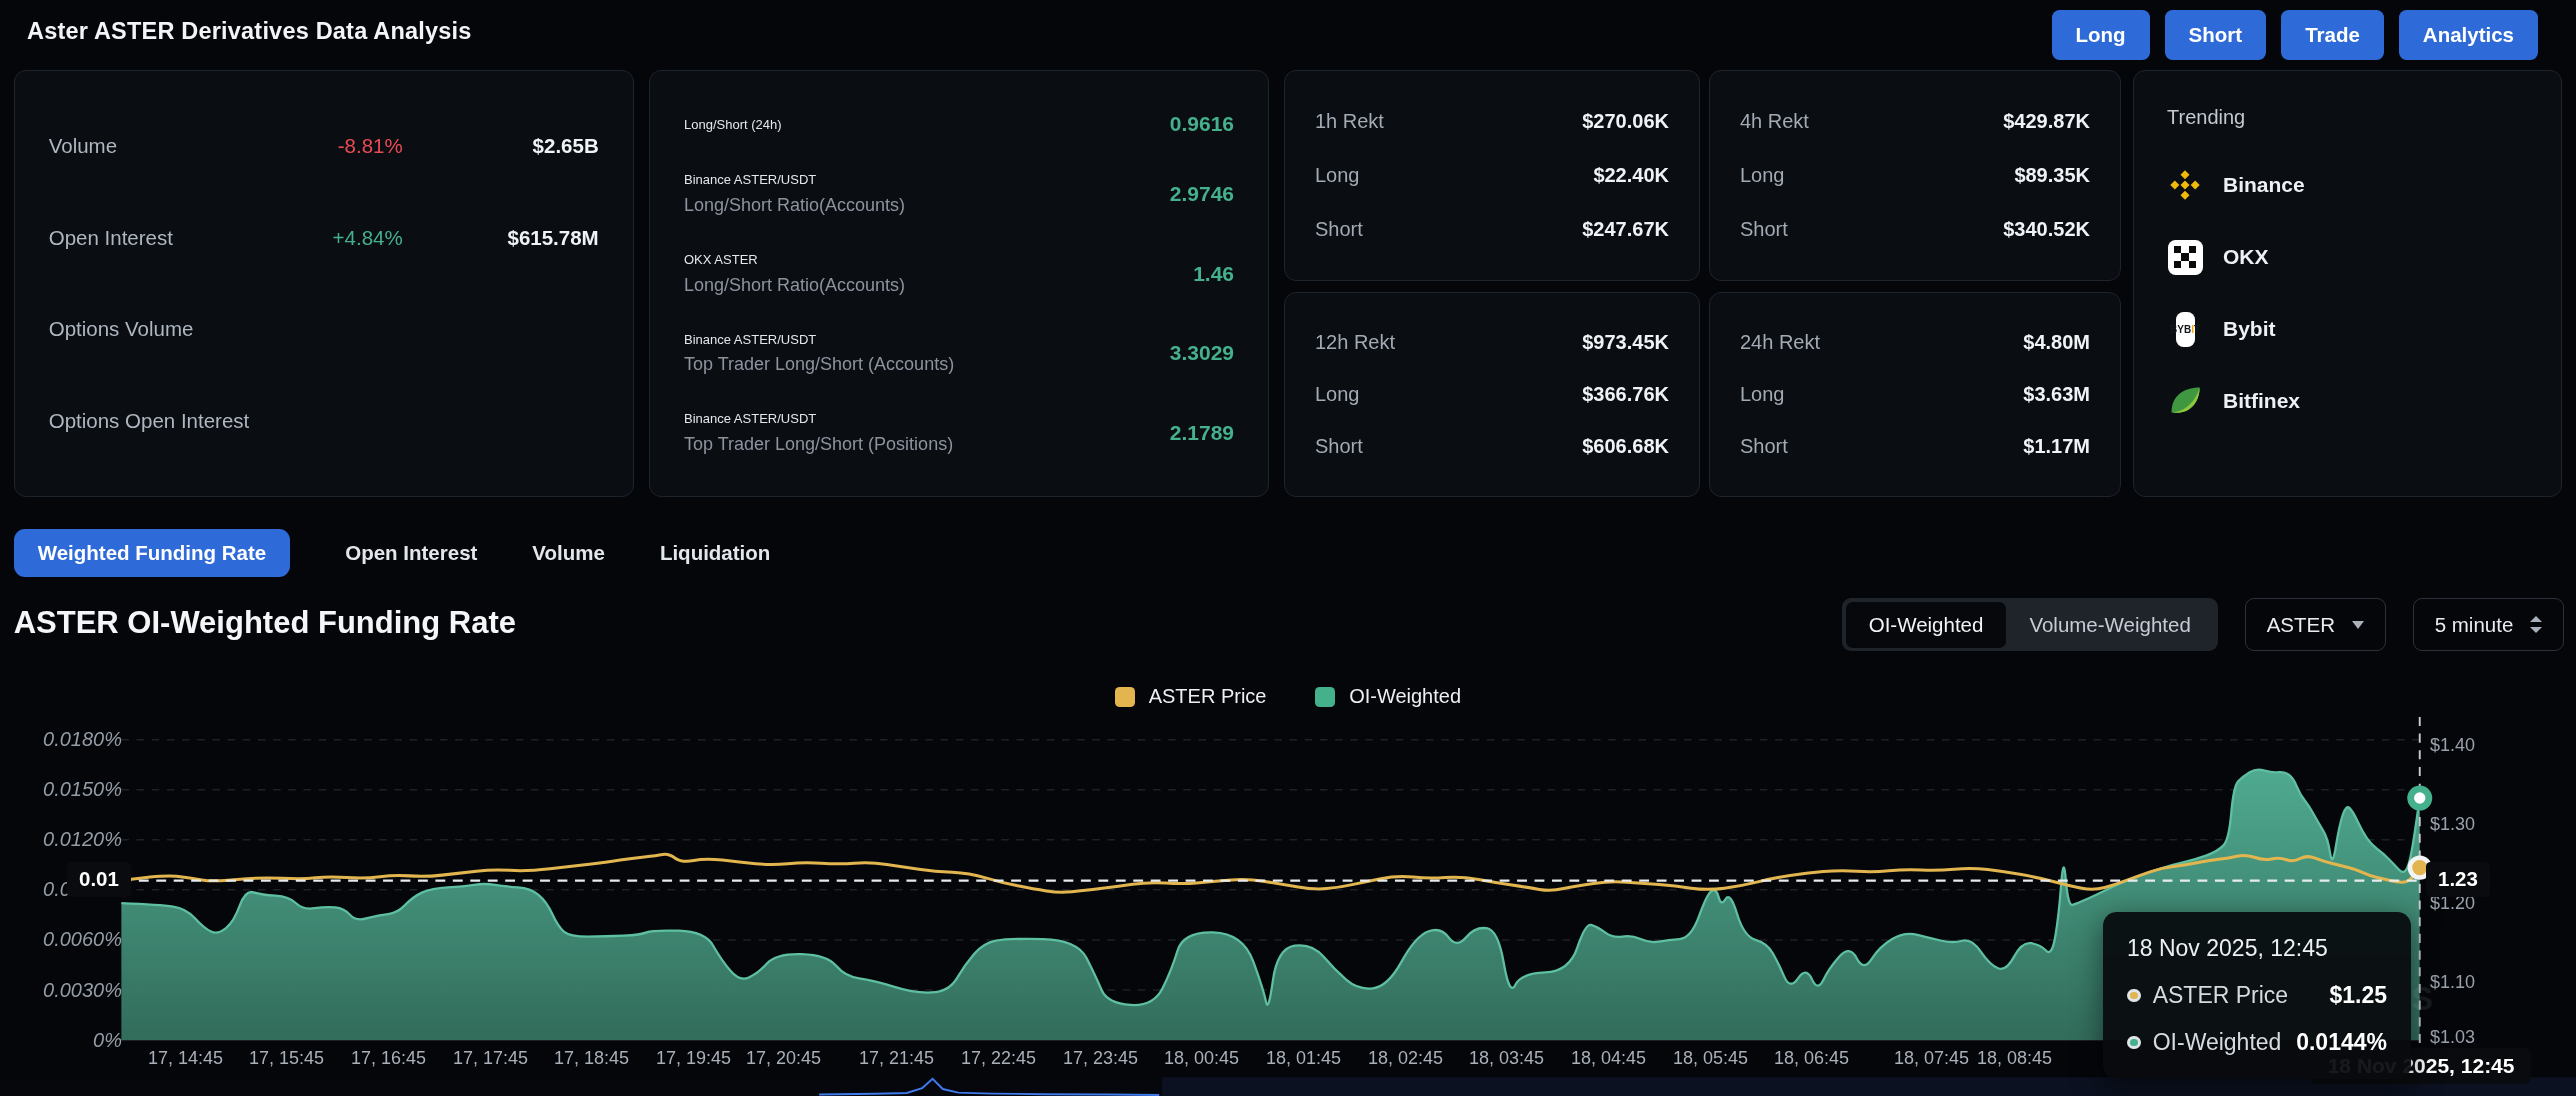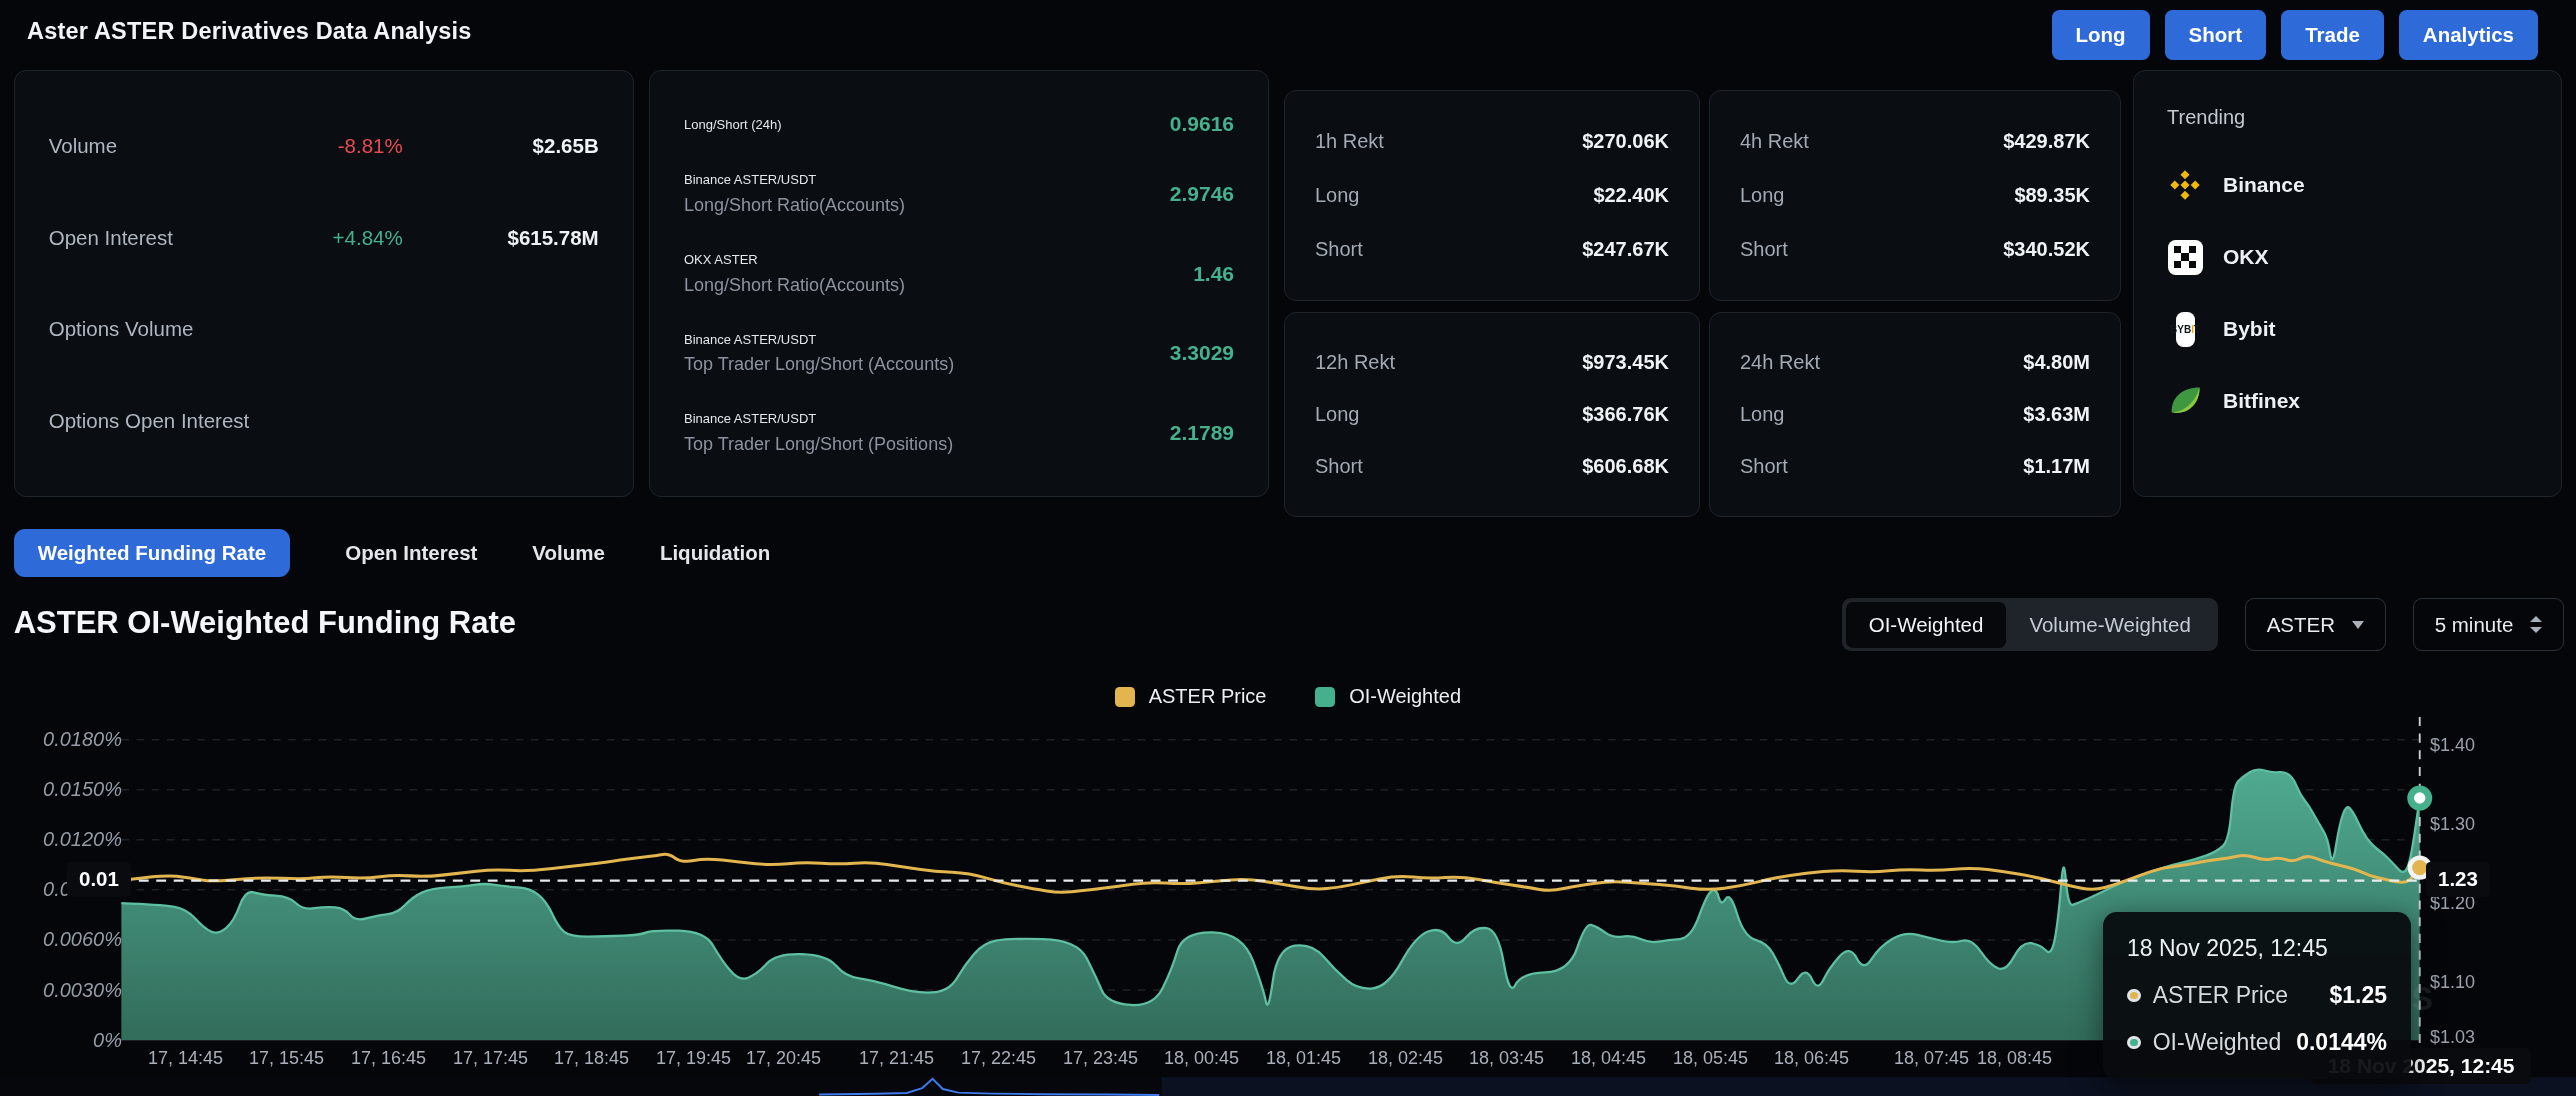--- a/index.html
+++ b/index.html
@@ -16,21 +16,21 @@
   .hbtn { background:#2e6bd8; color:#fff; font-size:20.5px; font-weight:700; border:none;
           border-radius:7.6px; height:50px; padding:0 24px; display:flex; align-items:center; cursor:pointer; }
   
   .card { position:absolute; background:#0a0d12; border:1.5px solid #1e242c; border-radius:12px; }
   .card-stats { left:13.7px;  top:70px;  width:620px; height:427px; padding:29px 34px; display:flex; flex-direction:column; justify-content:space-around; }
   .card-ls    { left:649px; top:70px;  width:620px; height:427px; padding:23px 34px; display:flex; flex-direction:column; justify-content:space-around; }
   .card-rekt1 { left:1284px; top:70px;  width:416px; height:211px; }
   .card-rekt2 { left:1709px; top:70px;  width:412px; height:211px; }
   .card-rekt3 { left:1284px; top:292px; width:416px; height:205px; }
   .card-rekt4 { left:1709px; top:292px; width:412px; height:205px; }
-  .card-rekt1,.card-rekt2,.card-rekt3,.card-rekt4 { padding:23px 30px; display:flex; flex-direction:column; justify-content:space-around;margin-top:20px; }
+  .card-rekt1,.card-rekt2,.card-rekt3,.card-rekt4 { padding:23px 30px; display:flex; flex-direction:column; justify-content:space-around; }
   .card-trend { left:2133px; top:70px; width:429px; height:427px; padding:35px 33px; display:flex; flex-direction:column; gap:38px; }
   .stat-row { display:flex; align-items:center; font-size:20.5px; }
   .stat-row .lbl { color:#aeb6c0; flex:1; }
   .stat-row .pct { min-width:129px; text-align:right; margin-right:44px; font-weight:500; }
   .stat-row .val { min-width:152px; text-align:right; color:#f0f3f6; font-weight:600; }
   .up   { color:#45b08c; }
   .down { color:#ea4a52; }
   .ls-row { display:flex; align-items:center; }
   .ls-row .lt { flex:1; }
   .ls-row .t1 { font-size:13px; color:#e4e8ed; font-weight:400; }

